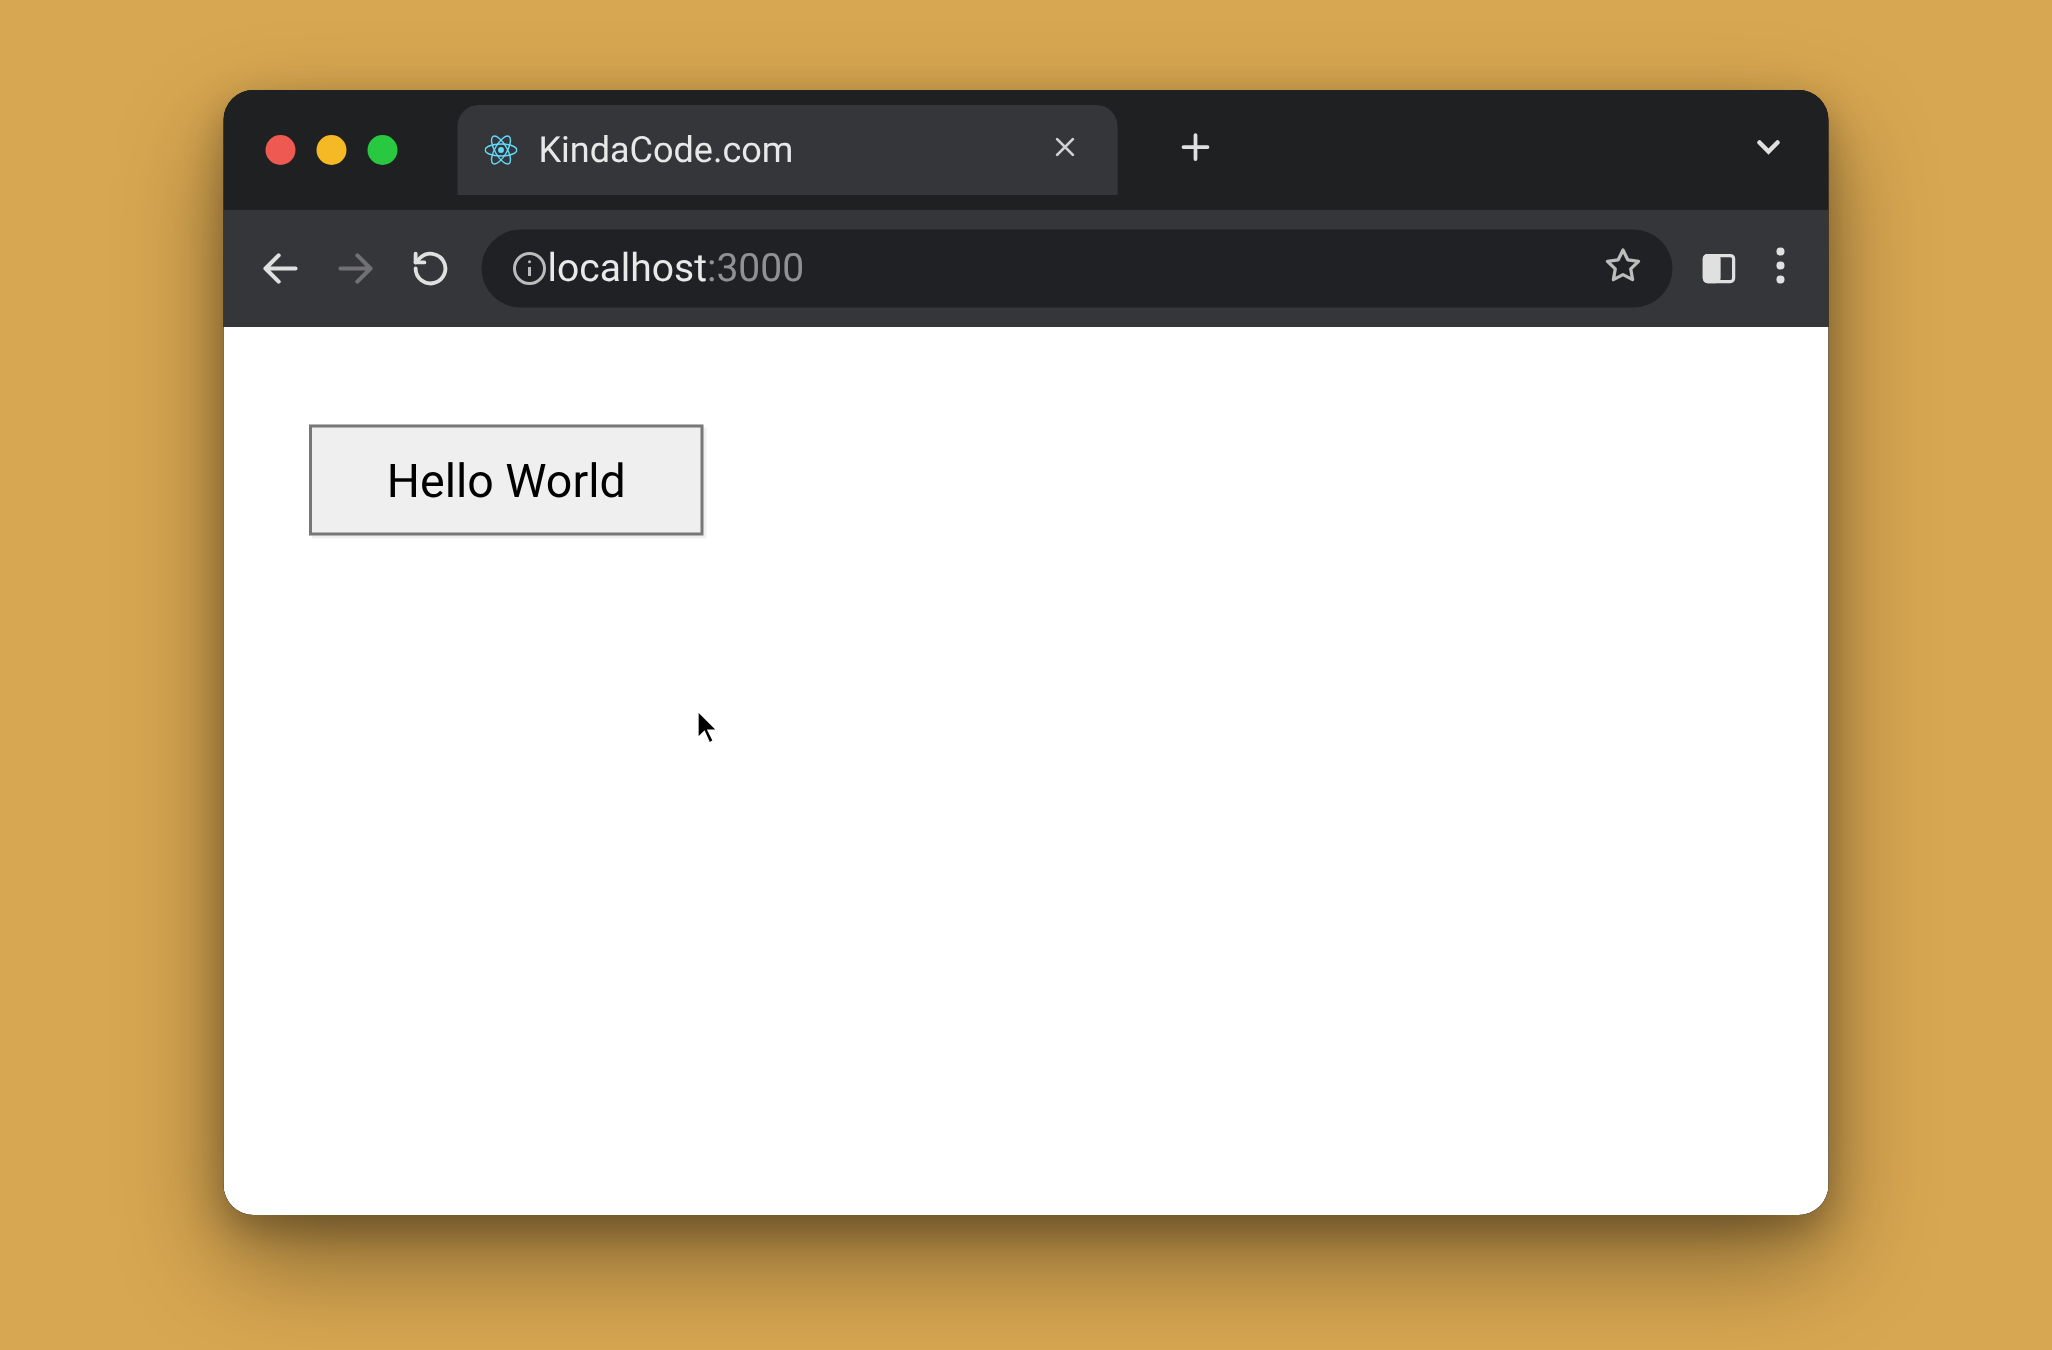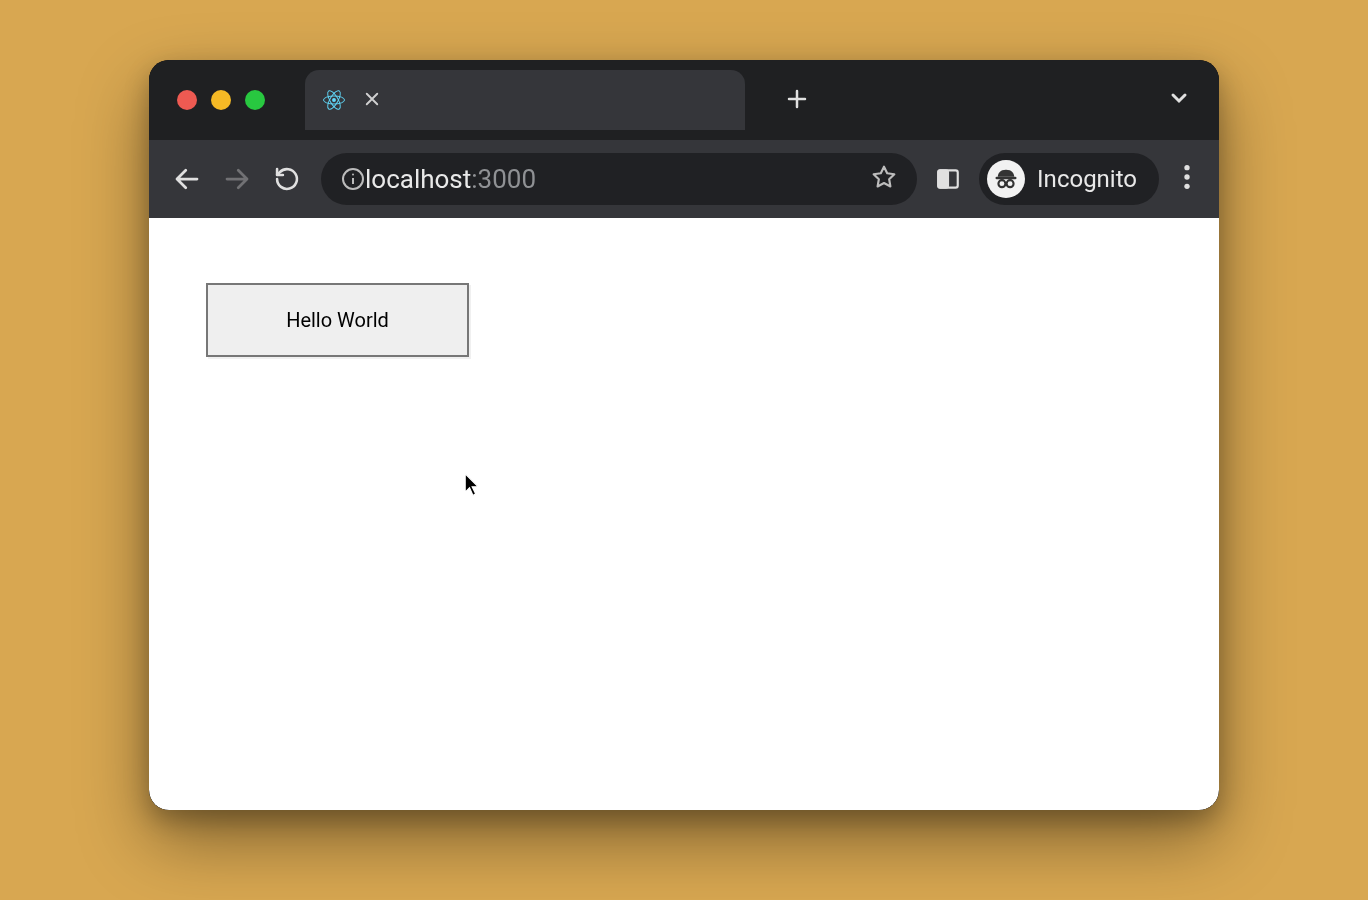--- a/index.html
+++ b/index.html
@@ -83,21 +83,21 @@
     height: 592px;
     position: relative;
     border-bottom-left-radius: 20px;
     border-bottom-right-radius: 20px;
   }
   .hello-btn {
     position:absolute; left:57px; top:65px;
     width:263px; height:74px;
     background:#efefef;
     border:2px solid #777;
-    font-size:20px; color:#000;
+    font-size:31px; color:#000;
     cursor:pointer;
     font-family:inherit;
     box-shadow: 2px 2px 0 rgba(0,0,0,0.06);
   }
   .cursor {
     position:absolute; left:315px; top:255px;
     width:18px; height:26px; pointer-events:none;
   }
 </style>
 </head>
@@ -116,20 +116,21 @@
       <span class="tab-favicon">
         <svg viewBox="-11.5 -10.23 23 20.46" width="22" height="22">
           <circle r="2.05" fill="#61dafb"></circle>
           <g stroke="#61dafb" stroke-width="1" fill="none">
             <ellipse rx="11" ry="4.2"></ellipse>
             <ellipse rx="11" ry="4.2" transform="rotate(60)"></ellipse>
             <ellipse rx="11" ry="4.2" transform="rotate(120)"></ellipse>
           </g>
         </svg>
       </span>
+      <span class="tab-title">KindaCode.com</span>
       <span class="tab-close">
         <svg width="18" height="18" viewBox="0 0 24 24" stroke="currentColor" stroke-width="2.5" fill="none" stroke-linecap="round">
             <path d="M5 5l14 14M19 5L5 19"></path>
           </svg>
       </span>
     </div>
 
     <span class="new-tab">
       <svg width="24" height="24" viewBox="0 0 24 24" stroke="currentColor" stroke-width="2.5" fill="none" stroke-linecap="round">
           <path d="M12 4v16M4 12h16"></path>
@@ -181,32 +182,20 @@
       </span>
     </div>
 
     <span class="toolbar-icon">
       <svg width="26" height="26" viewBox="0 0 24 24" stroke="currentColor" stroke-width="2" fill="none">
           <rect x="3" y="4" width="18" height="16" rx="2"></rect>
           <rect x="3" y="4" width="9" height="16" rx="2" fill="currentColor"></rect>
         </svg>
     </span>
 
-    <div class="incognito-chip">
-      <span class="incognito-avatar">
-        <svg width="28" height="28" viewBox="0 0 24 24">
-          <path d="M5 10c0-3 2-6 7-6s7 3 7 6H5z" fill="#333"></path>
-          <rect x="3" y="10" width="18" height="2.2" rx="1.1" fill="#333"></rect>
-          <circle cx="8.5" cy="16" r="3" fill="none" stroke="#333" stroke-width="1.8"></circle>
-          <circle cx="15.5" cy="16" r="3" fill="none" stroke="#333" stroke-width="1.8"></circle>
-          <path d="M11.5 16h1" stroke="#333" stroke-width="1.8"></path>
-        </svg>
-      </span>
-      <span>Incognito</span>
-    </div>
 
     <span class="kebab">
       <svg width="8" height="28" viewBox="0 0 6 24" fill="currentColor">
           <circle cx="3" cy="4" r="2.3"></circle>
           <circle cx="3" cy="12" r="2.3"></circle>
           <circle cx="3" cy="20" r="2.3"></circle>
         </svg>
     </span>
   </div>
 

